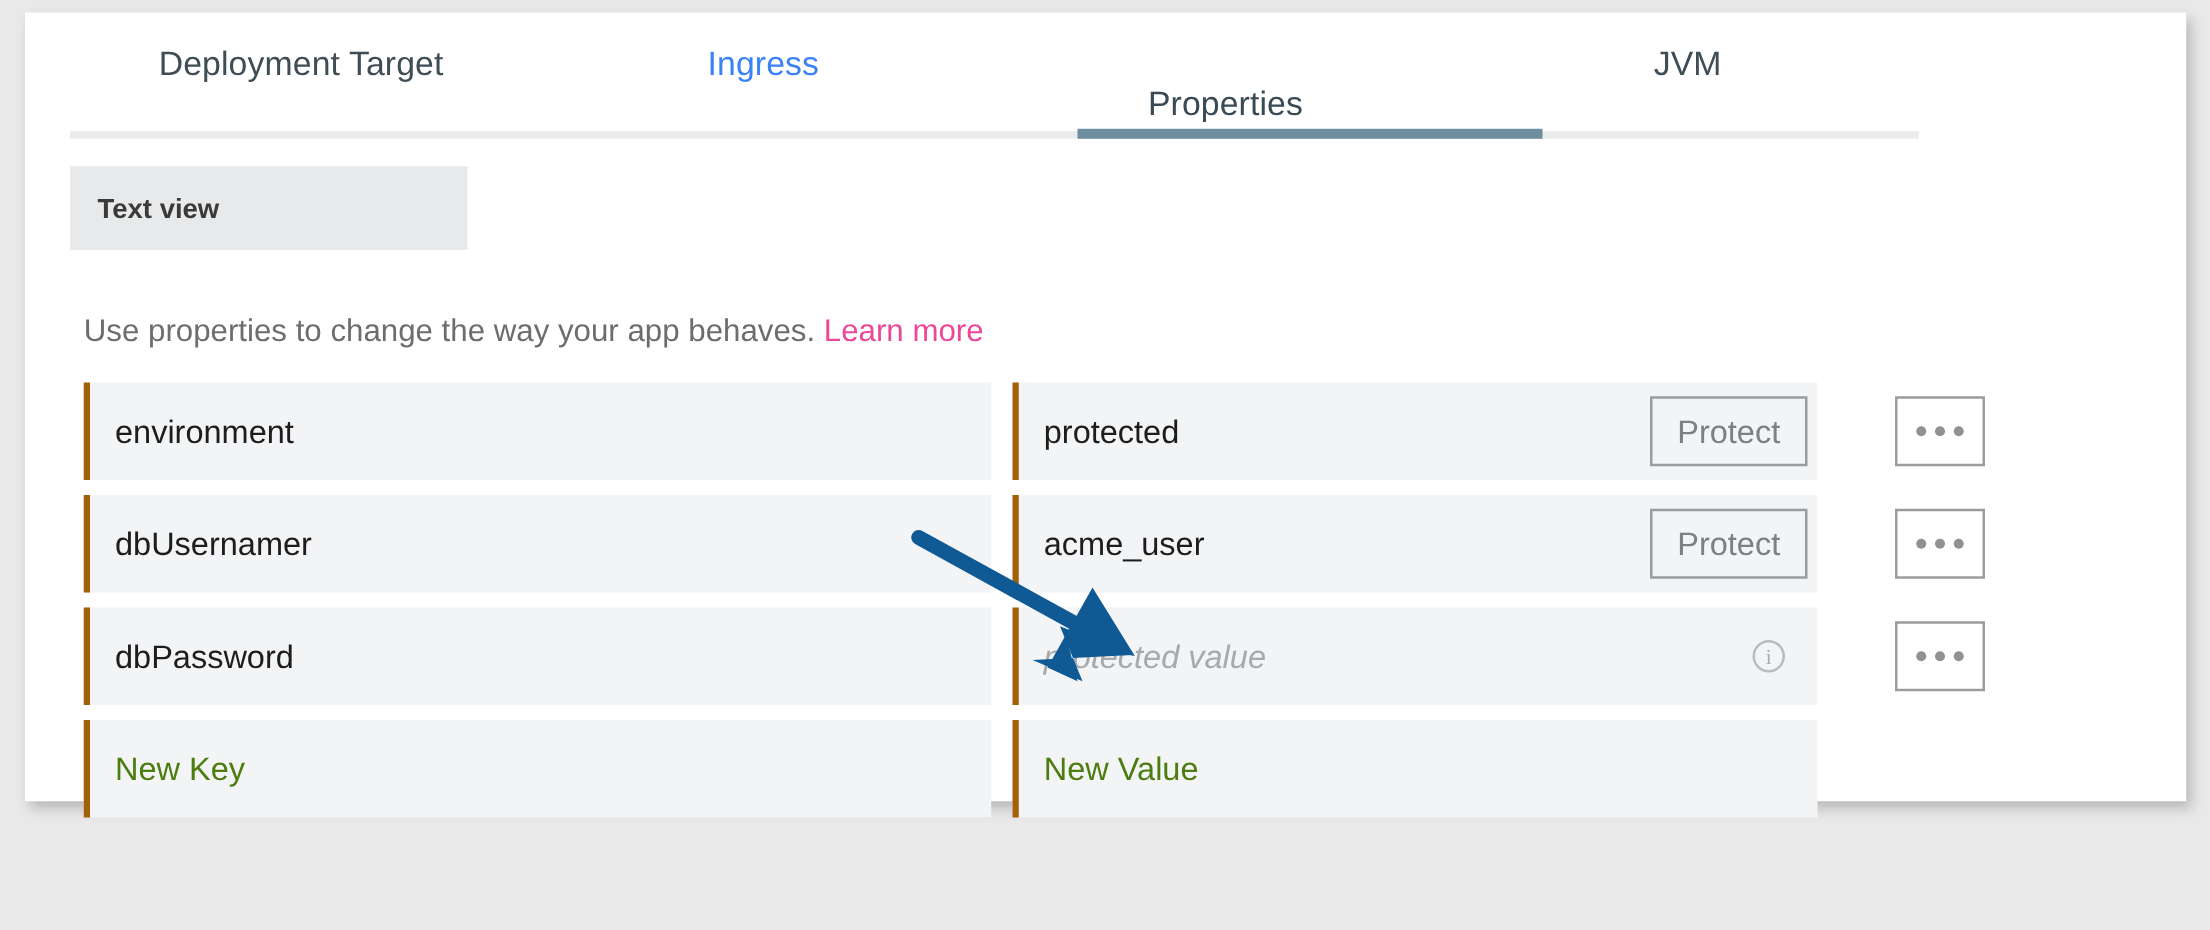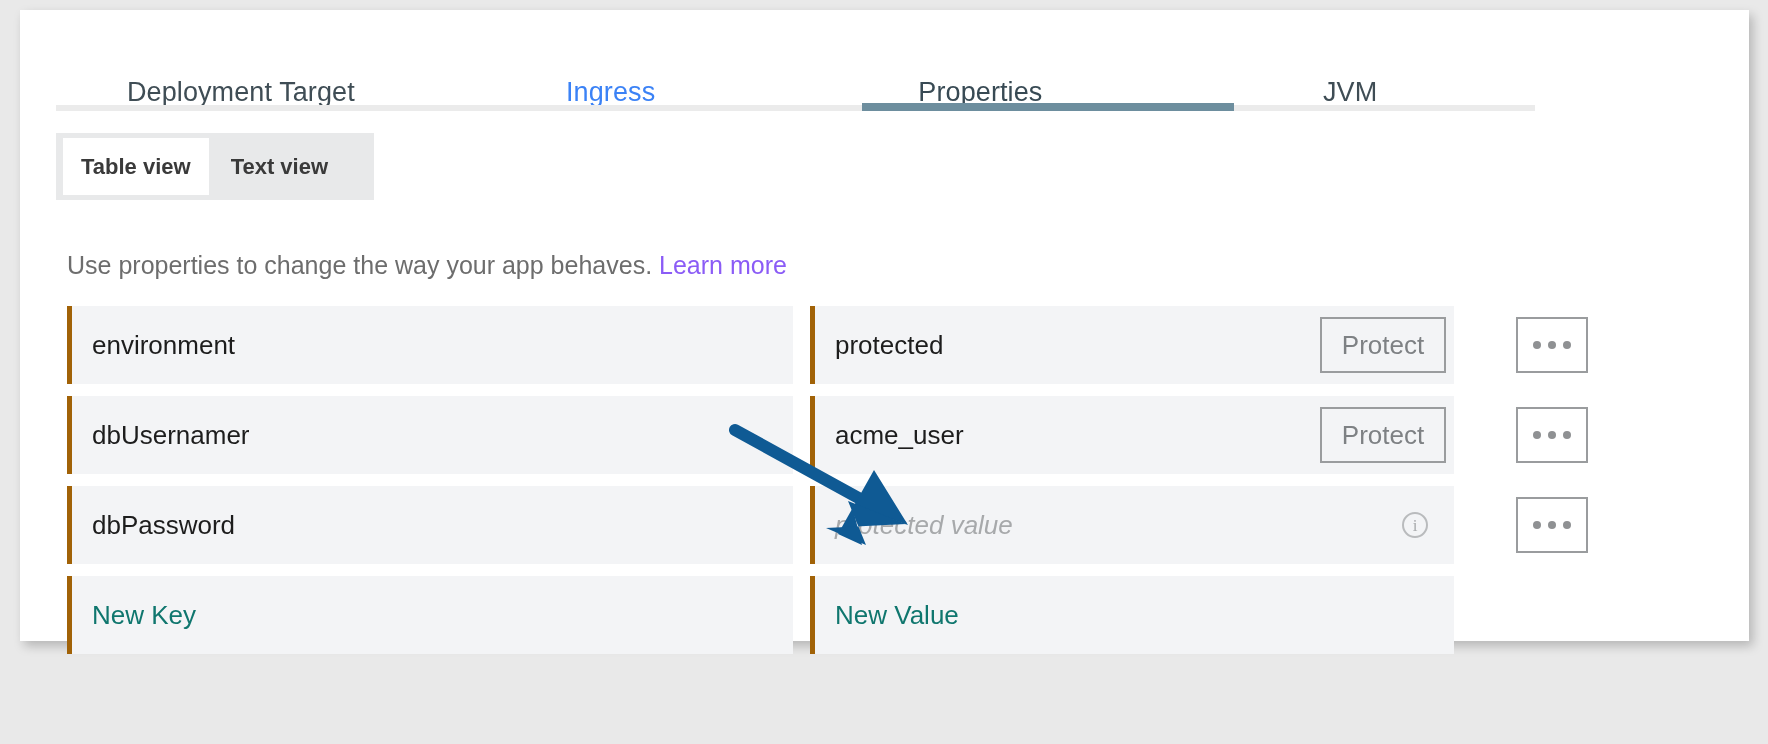--- a/index.html
+++ b/index.html
@@ -21,21 +21,21 @@
 
   
   .tabbar {
     position: absolute;
     left: 36px; top: 28px;
     width: 1479px; height: 76px;
   }
   .tabs-row {
     display: flex;
     height: 68px;
-    align-items: flex-end;
+    align-items: flex-start;
   }
   .tab {
     flex: 1 1 0;
     text-align: center;
     font-size: 27px;
     color: #3f4d55;
     letter-spacing: 0.1px;
     cursor: pointer;
     line-height: 1;
     user-select: none;
@@ -88,21 +88,21 @@
   
   .desc {
     position: absolute;
     left: 47px; top: 243px;
     font-size: 25px;
     color: #6d6d6d;
     white-space: nowrap;
     line-height: 1;
   }
   .desc a {
-    color: #8b5cf6;
+    color: #ec4899;
     text-decoration: none;
     cursor: pointer;
   }
 
   
   .rows {
     position: absolute;
     left: 47px; top: 296px;
     width: 1665px;
   }
@@ -127,21 +127,21 @@
   }
   .field-val {
     width: 644px;
   }
   .field-text {
     font-size: 26px;
     color: #1d1d1d;
     padding-left: 20px;
     line-height: 1;
   }
-  .field-text.placeholder { color: #0f766e; }
+  .field-text.placeholder { color: #4d7c0f; }
   .field-text.ph-italic { color: #a7a9ab; font-style: italic; }
 
   .protect-btn {
     position: absolute;
     right: 8px; top: 11px;
     height: 56px;
     min-width: 126px;
     border: 2px solid #9a9c9e;
     background: #f3f4f6;
     color: #7e8184;
@@ -208,21 +208,20 @@
         <div class="tab">Deployment Target</div>
         <div class="tab disabled">Ingress</div>
         <div class="tab active">Properties</div>
         <div class="tab">JVM</div>
       </div>
       <div class="tab-underline"></div>
       <div class="tab-underline-active"></div>
     </div>
 
     <div class="view-toggle">
-      <div class="seg active">Table view</div>
       <div class="seg inactive">Text view</div>
     </div>
 
     <div class="desc">
       <span>Use properties to change the way your app behaves.</span>
       <a href="#">Learn more</a>
     </div>
 
     <div class="rows">
 

